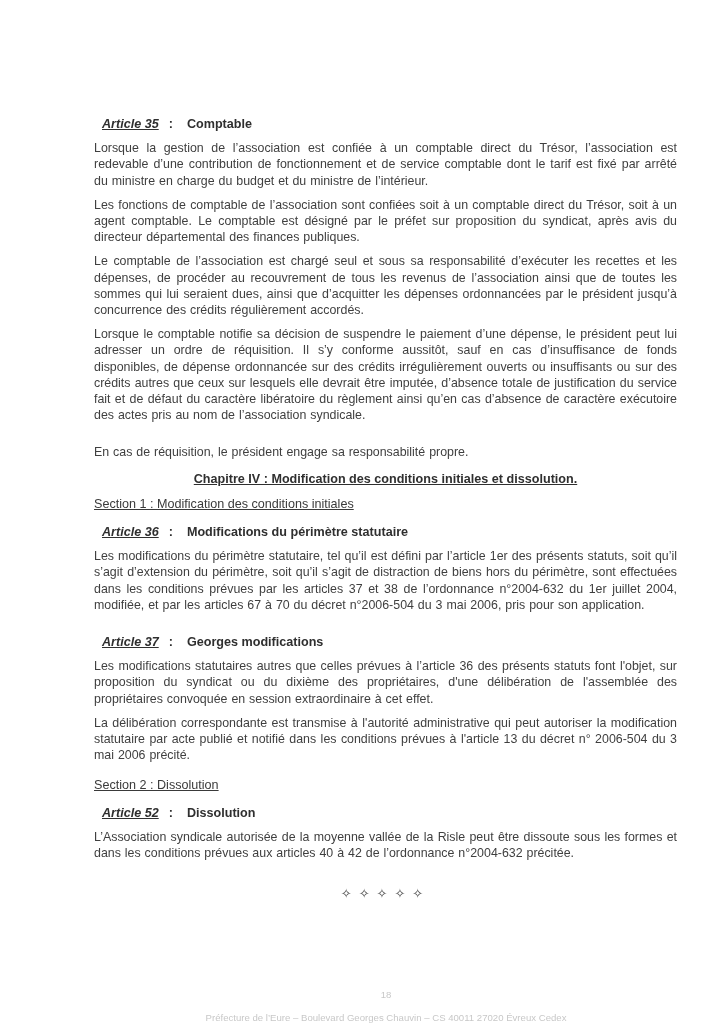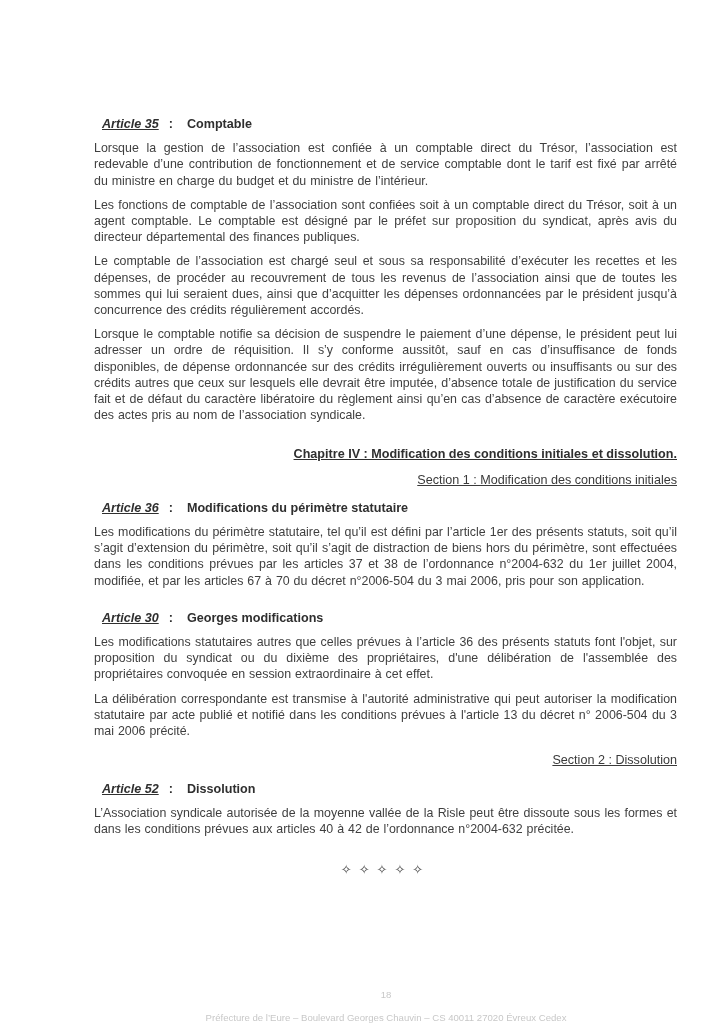--- a/index.html
+++ b/index.html
@@ -37,31 +37,31 @@
   }
   .article-title { font-weight: 700; }
   .para {
     text-align: justify;
     margin-bottom: 8px;
     word-spacing: 0.5px;
   }
   .para.single { text-align: left; }
   .spacer-sm { height: 5px; }
   .chapter-heading {
-    text-align: right;
+    text-align: center;
     margin: 10px 0 9px 0;
   }
   .chapter-heading span {
     font-weight: 700;
     color: #2f2f2f;
     text-decoration: underline;
     font-size: 12.6px;
   }
   .section-heading {
-    text-align: right;
+    text-align: left;
     margin: 0 0 12px 0;
   }
   .section-heading span {
     text-decoration: underline;
     color: #3a3a3a;
     font-size: 12.6px;
   }
   .section-heading.pre-gap { margin-top: 13px; }
   .ornament {
     text-align: center;
@@ -85,31 +85,32 @@
 <div class="page">
   <div class="content">
 
     <div class="article-heading"><span class="article-label">Article 35</span><span class="article-colon">:</span><span class="article-title">Comptable</span></div>
 
     <p class="para">Lorsque la gestion de l’association est confiée à un comptable direct du Trésor, l’association est redevable d’une contribution de fonctionnement et de service comptable dont le tarif est fixé par arrêté du ministre en charge du budget et du ministre de l’intérieur.</p>
     <p class="para">Les fonctions de comptable de l’association sont confiées soit à un comptable direct du Trésor, soit à un agent comptable. Le comptable est désigné par le préfet sur proposition du syndicat, après avis du directeur départemental des finances publiques.</p>
     <p class="para">Le comptable de l’association est chargé seul et sous sa responsabilité d’exécuter les recettes et les dépenses, de procéder au recouvrement de tous les revenus de l’association ainsi que de toutes les sommes qui lui seraient dues, ainsi que d’acquitter les dépenses ordonnancées par le président jusqu’à concurrence des crédits régulièrement accordés.</p>
     <p class="para">Lorsque le comptable notifie sa décision de suspendre le paiement d’une dépense, le président peut lui adresser un ordre de réquisition. Il s’y conforme aussitôt, sauf en cas d’insuffisance de fonds disponibles, de dépense ordonnancée sur des crédits irrégulièrement ouverts ou insuffisants ou sur des crédits autres que ceux sur lesquels elle devrait être imputée, d’absence totale de justification du service fait et de défaut du caractère libératoire du règlement ainsi qu’en cas d’absence de caractère exécutoire des actes pris au nom de l’association syndicale.</p>
     <div class="spacer-sm"></div>
+    <p class="para single">En cas de réquisition, le président engage sa responsabilité propre.</p>
 
     <div class="chapter-heading"><span>Chapitre IV : Modification des conditions initiales et dissolution.</span></div>
 
     <div class="section-heading"><span>Section 1 : Modification des conditions initiales</span></div>
 
     <div class="article-heading"><span class="article-label">Article 36</span><span class="article-colon">:</span><span class="article-title">Modifications du périmètre statutaire</span></div>
 
     <p class="para">Les modifications du périmètre statutaire, tel qu’il est défini par l’article 1er des présents statuts, soit qu’il s’agit d’extension du périmètre, soit qu’il s’agit de distraction de biens hors du périmètre, sont effectuées dans les conditions prévues par les articles 37 et 38 de l’ordonnance n°2004-632 du 1er juillet 2004, modifiée, et par les articles 67 à 70 du décret n°2006-504 du 3 mai 2006, pris pour son application.</p>
     <div class="spacer-sm"></div>
 
-    <div class="article-heading"><span class="article-label">Article 30</span><span class="article-colon">:</span><span class="article-title">Georges modifications</span></div>
+    <div class="article-heading"><span class="article-label">Article 37</span><span class="article-colon">:</span><span class="article-title">Georges modifications</span></div>
 
     <p class="para">Les modifications statutaires autres que celles prévues à l’article 36 des présents statuts font l'objet, sur proposition du syndicat ou du dixième des propriétaires, d'une délibération de l'assemblée des propriétaires convoquée en session extraordinaire à cet effet.</p>
     <p class="para">La délibération correspondante est transmise à l'autorité administrative qui peut autoriser la modification statutaire par acte publié et notifié dans les conditions prévues à l'article 13 du décret n° 2006-504 du 3 mai 2006 précité.</p>
 
     <div class="section-heading pre-gap"><span>Section 2 : Dissolution</span></div>
 
     <div class="article-heading"><span class="article-label">Article 52</span><span class="article-colon">:</span><span class="article-title">Dissolution</span></div>
 
     <p class="para">L’Association syndicale autorisée de la moyenne vallée de la Risle peut être dissoute sous les formes et dans les conditions prévues aux articles 40 à 42 de l’ordonnance n°2004-632 précitée.</p>
 

